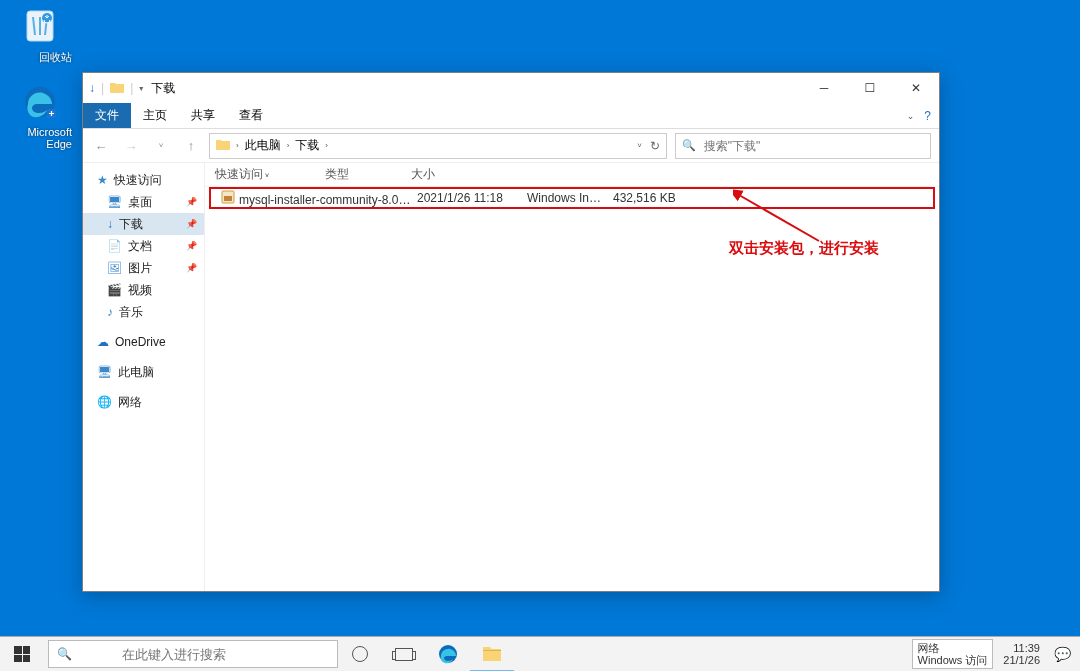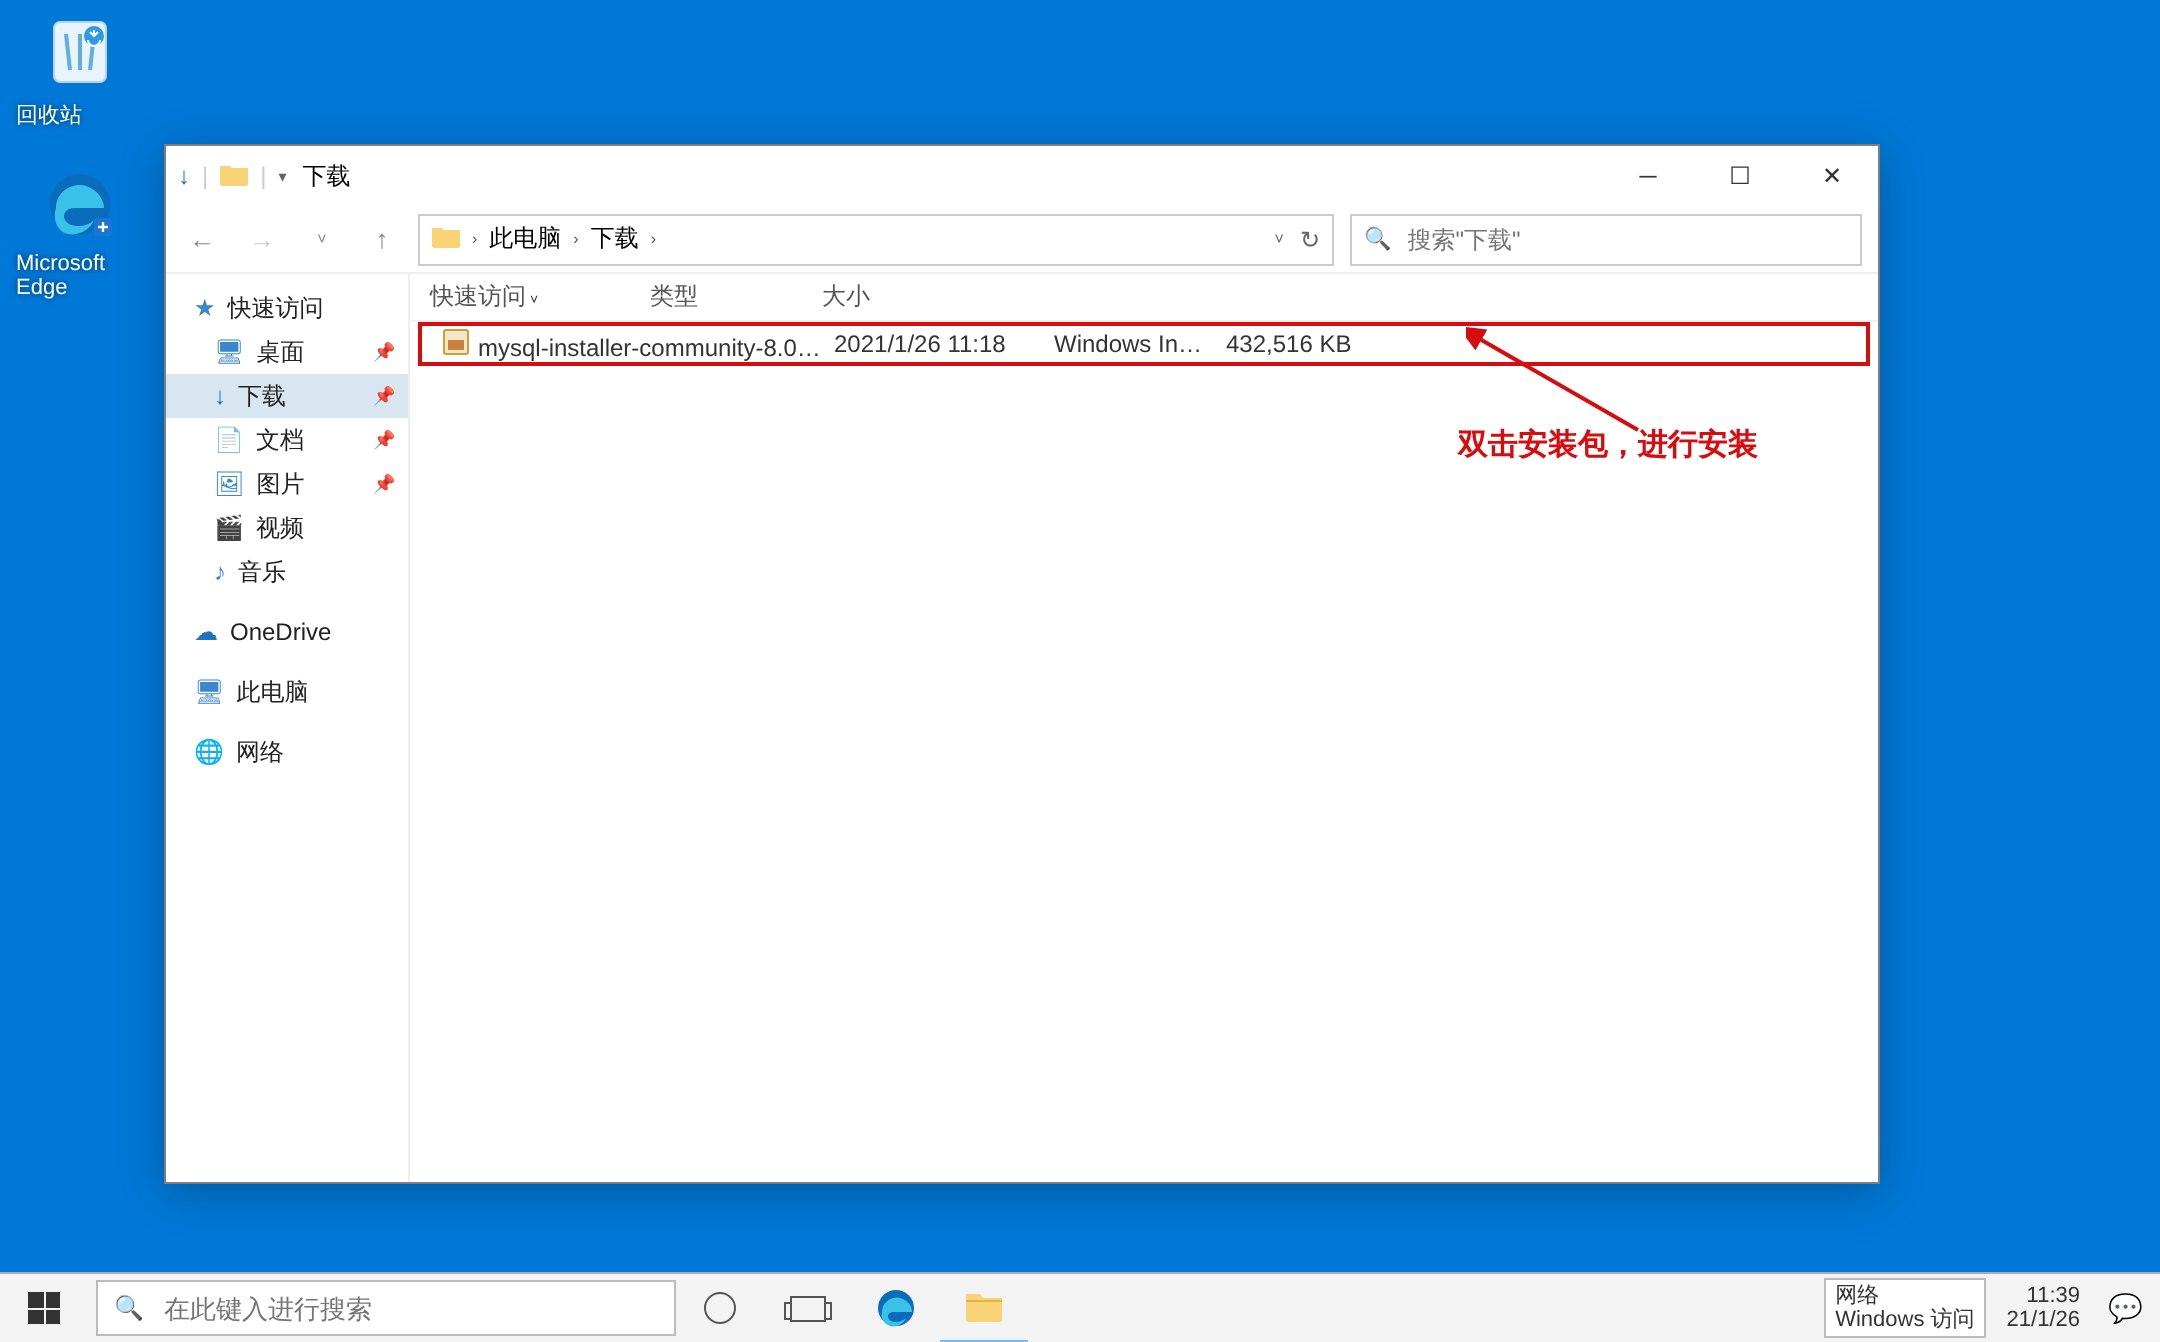--- a/index.html
+++ b/index.html
@@ -1,20 +1,20 @@
 <!DOCTYPE html>
 <html><head>
 <meta charset="utf-8">
 <style>
   * { box-sizing: border-box; }
   html, body { margin: 0; padding: 0; font-family: "Segoe UI","Microsoft YaHei",sans-serif; font-size: 12px; }
   body { width: 1080px; height: 671px; background:#0078d7; overflow:hidden; position:relative; }
 
   
-  .desktop-icon { position:absolute; width:64px; text-align:left; color:#fff; font-size:11px; }
+  .desktop-icon { position:absolute; width:64px; text-align:right; color:#fff; font-size:11px; }
   .desktop-icon .ic { width:40px; height:40px; margin:0 auto 4px; display:flex; align-items:center; justify-content:center; }
   .desktop-icon .label { text-shadow:0 0 3px rgba(0,0,0,.6); }
 
   
   .explorer { position:absolute; left:82px; top:72px; width:858px; height:520px; background:#fff; border:1px solid #7e7e7e; box-shadow:0 4px 20px rgba(0,0,0,.25); display:flex; flex-direction:column; font-size:12px; color:#000; }
 
   .titlebar { height:30px; display:flex; align-items:center; padding-left:6px; background:#fff; }
   .qat { display:flex; align-items:center; gap:6px; }
   .qat .dropdown { font-size:8px; color:#666; }
   .titlebar .title { margin-left:8px; }
@@ -68,21 +68,21 @@
   .view-switch { margin-left:auto; display:flex; gap:4px; }
   .view-switch .v { width:20px; height:18px; border:1px solid #ccc; display:flex; align-items:center; justify-content:center; font-size:9px; color:#666; }
   .view-switch .v.active { border-color:#5a9bd5; color:#1a66a6; }
 
   
   .taskbar { position:absolute; left:0; right:0; bottom:0; height:35px; background:#f3f3f3; border-top:1px solid #aaa; display:flex; align-items:center; }
   .start-btn { width:44px; height:35px; display:flex; align-items:center; justify-content:center; }
   .win-logo { width:16px; height:16px; display:grid; grid-template-columns:1fr 1fr; grid-template-rows:1fr 1fr; gap:1px; }
   .win-logo span { background:#333; }
   .tb-search { flex:0 0 290px; height:28px; margin-left:4px; border:1px solid #bbb; display:flex; align-items:center; padding:0 8px; gap:8px; background:#fff; }
-  .tb-search input { border:none; outline:none; flex:1; font-size:13px; color:#666; background:transparent; }
+  .tb-search input { border:none; outline:none; flex:1; font-size:13px; color:#666; background:transparent;margin-left:40px; }
   .tb-icons { display:flex; align-items:center; height:100%; }
   .tb-icon { width:44px; height:35px; display:flex; align-items:center; justify-content:center; }
   .tb-icon.active { border-bottom:2px solid #76b9ed; }
   .tray { margin-left:auto; display:flex; align-items:center; height:100%; font-size:11px; color:#333; }
   .tray-box { border:1px solid #bbb; padding:2px 5px; margin-right:4px; line-height:12px; background:#fff; }
   .tray-time { text-align:right; padding:0 6px; line-height:12px; }
   .notif { width:34px; display:flex; align-items:center; justify-content:center; }
 </style>
 </head>
 <body>
@@ -122,20 +122,30 @@
       <span class="dropdown">▾</span>
     </div>
     <div class="title">下载</div>
     <div class="win-controls">
       <div class="win-btn">─</div>
       <div class="win-btn">☐</div>
       <div class="win-btn close-btn">✕</div>
     </div>
   </div>
 
+  <div class="ribbon">
+    <div class="tab tab-file">文件</div>
+    <div class="tab">主页</div>
+    <div class="tab">共享</div>
+    <div class="tab">查看</div>
+    <div class="help">
+      <span style="font-size:9px;">⌄</span>
+      <span style="color:#1d72c2;">?</span>
+    </div>
+  </div>
 
   <div class="addr-row">
     <div class="nav-arrows">
       <span>←</span>
       <span style="color:#ccc;">→</span>
       <span style="font-size:8px;">˅</span>
       <span>↑</span>
     </div>
     <div class="addr-box">
       <span><svg class="folder-svg" viewBox="0 0 14 12">

